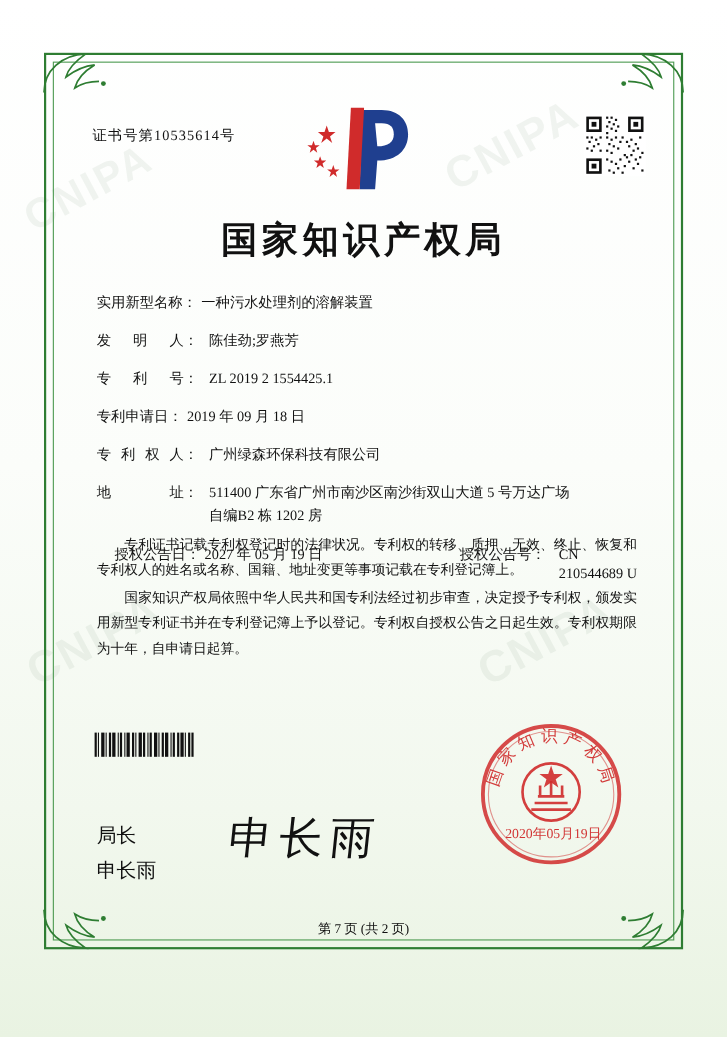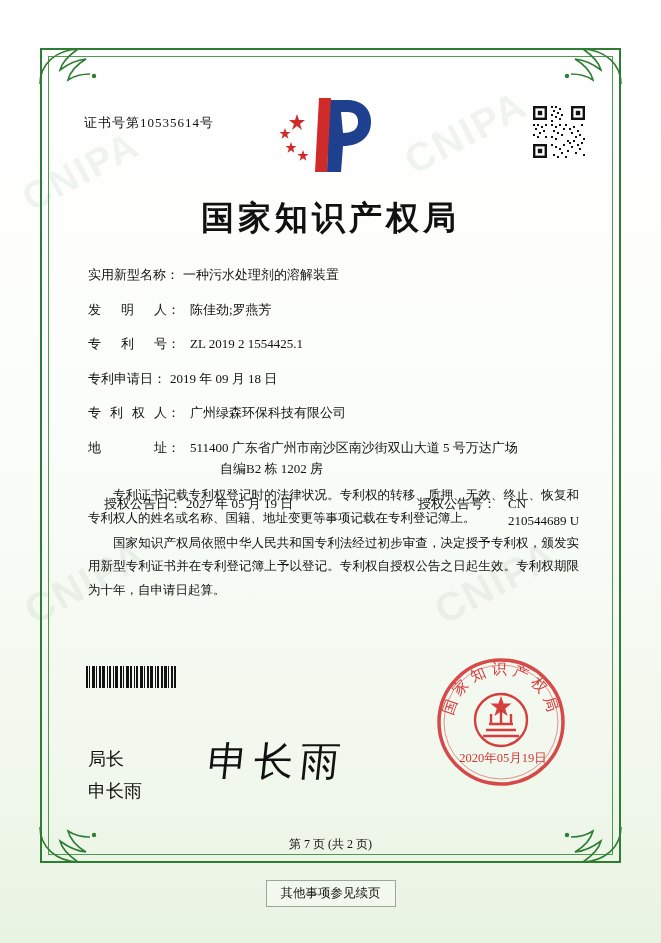--- a/index.html
+++ b/index.html
@@ -81,21 +81,21 @@
     font-size:13px;color:#111;line-height:1.35;
   }
   .row{display:flex;margin-bottom:17px;}
   .row .lbl{
     width:92px;flex:0 0 92px;
     display:flex;justify-content:space-between;
     letter-spacing:0;
   }
   .row .lbl span{display:inline-block;}
   .row .val{flex:1;padding-left:10px;}
-  .row .val2{margin-top:4px;margin-left:30px;}
+  .row .val2{margin-top:4px;}
   .inline-extra{position:absolute;left:330px;}
 
   .para{
     position:absolute;left:28px;right:22px;top:418px;
     font-size:12.5px;color:#111;line-height:1.85;text-align:justify;
   }
   .para p{margin:0 0 2px 0;text-indent:2em;}
 
   
   .barcode{
@@ -424,15 +424,14 @@
     <div class="sig-label">
       <div>局长</div>
       <div>申长雨</div>
     </div>
     <div class="sig-script">申长雨</div>
 
     <div class="page-no">第 7 页 (共 2 页)</div>
 
   </div>
 
-  <div class="footer-note">其他事项参见续页</div>
 
 </div>
 
 </body></html>

